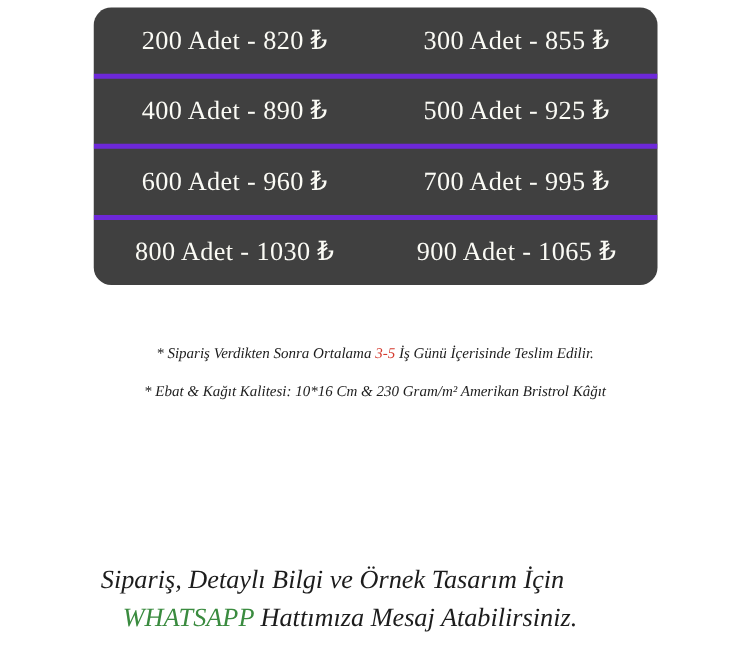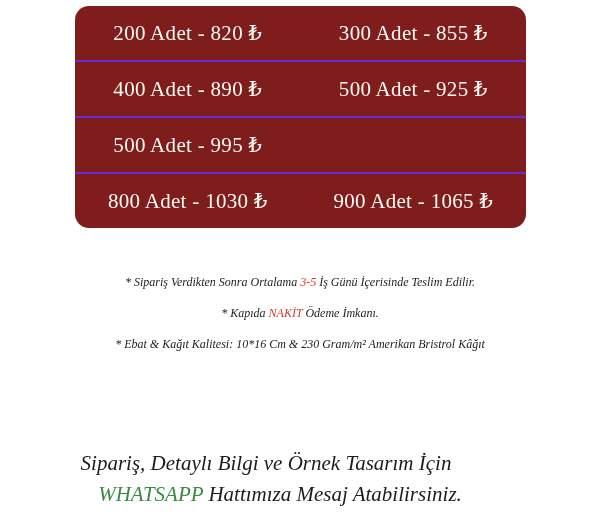--- a/index.html
+++ b/index.html
@@ -12,28 +12,28 @@
     overflow: hidden;
   }
 
   
   .price-table {
     position: absolute;
     left: 75px;
     top: 6px;
     width: 451px;
     height: 222px;
-    background: #7f1d1d;
+    background: #404040;
     border-radius: 14px;
     display: flex;
     flex-direction: column;
     overflow: hidden;
   }
   .price-row { flex: 1; display: flex; }
-  .price-row + .price-row { border-top: 2px solid #6d28d9; }
+  .price-row + .price-row { border-top: 4px solid #6d28d9; }
   .price-cell {
     width: 50%;
     display: flex;
     align-items: center;
     justify-content: center;
     color: #fbfbf5;
     font-size: 21px;
     letter-spacing: 0.3px;
   }
 
@@ -81,31 +81,31 @@
   <div class="price-table">
     <div class="price-row">
       <div class="price-cell">200 Adet - 820 ₺</div>
       <div class="price-cell">300 Adet - 855 ₺</div>
     </div>
     <div class="price-row">
       <div class="price-cell">400 Adet - 890 ₺</div>
       <div class="price-cell">500 Adet - 925 ₺</div>
     </div>
     <div class="price-row">
-      <div class="price-cell">500 Adet - 995 ₺</div>
+      <div class="price-cell">600 Adet - 960 ₺</div>
+      <div class="price-cell">700 Adet - 995 ₺</div>
     </div>
     <div class="price-row">
       <div class="price-cell">800 Adet - 1030 ₺</div>
       <div class="price-cell">900 Adet - 1065 ₺</div>
     </div>
   </div>
 
   <div class="notes">
     <p class="note"><span>* Sipariş Verdikten Sonra Ortalama </span><span class="hl-red">3-5</span><span> İş Günü İçerisinde Teslim Edilir.</span></p>
-    <p class="note"><span>* Kapıda </span><span class="hl-red">NAKİT</span><span> Ödeme İmkanı.</span></p>
     <p class="note"><span>* Ebat &amp; Kağıt Kalitesi: 10*16 Cm &amp; 230 Gram/m² Amerikan Bristrol Kâğıt</span></p>
   </div>
 
   <div class="footer">
     <p>Sipariş, Detaylı Bilgi ve Örnek Tasarım İçin</p>
     <p><span class="hl-green">WHATSAPP</span><span> Hattımıza Mesaj Atabilirsiniz.</span></p>
   </div>
 
 </div>
 

